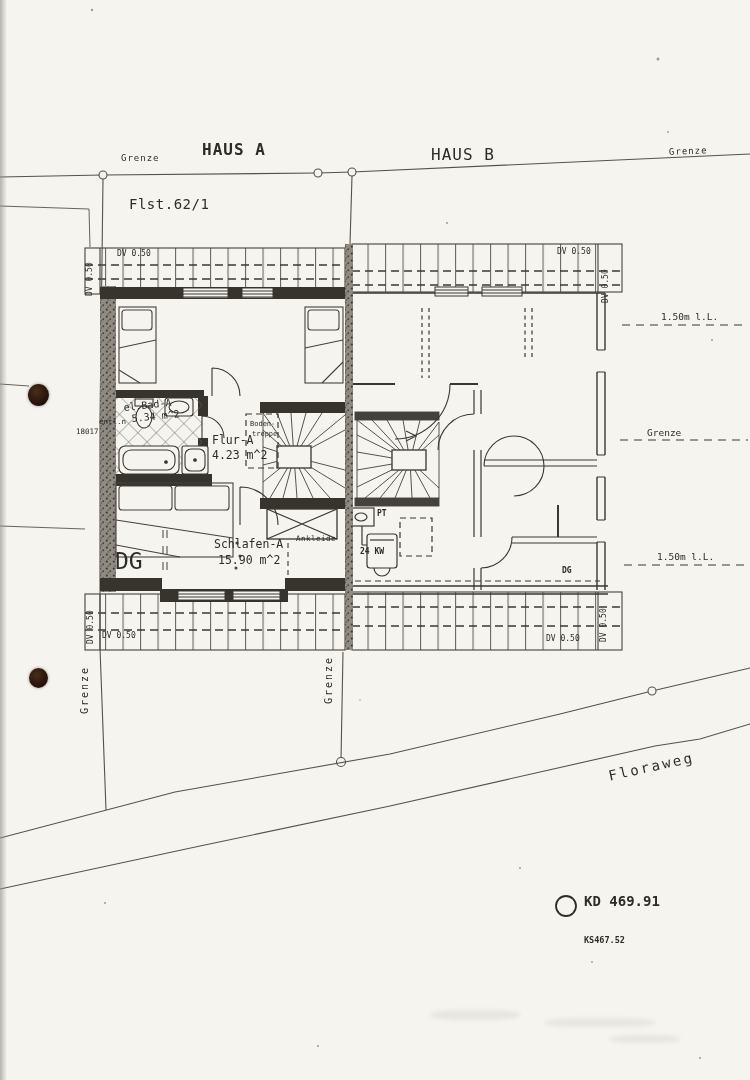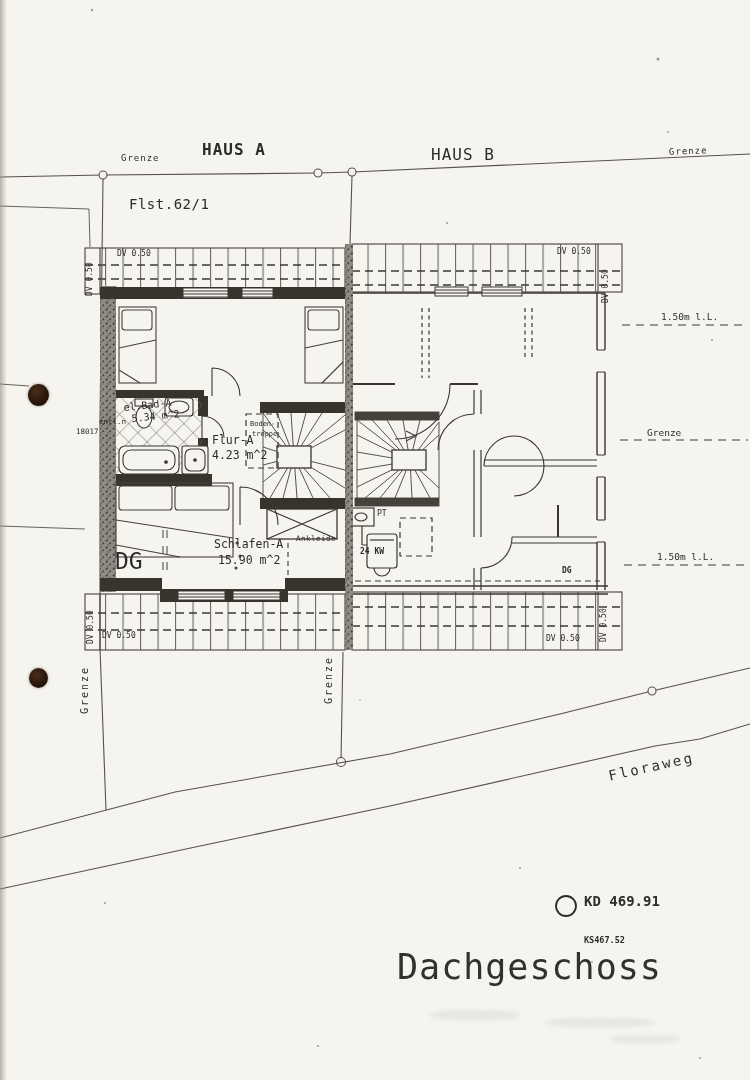--- a/index.html
+++ b/index.html
@@ -262,37 +262,36 @@
   <div class="lbl" style="left:212px;top:449px;font-size:11.5px;">4.23 m^2</div>
 
   <div class="lbl" style="left:250px;top:420px;font-size:7px;">Boden-</div>
   <div class="lbl" style="left:252px;top:430px;font-size:7px;">treppe</div>
 
   <div class="lbl" style="left:214px;top:538px;font-size:11.5px;">Schlafen-A</div>
   <div class="lbl" style="left:218px;top:554px;font-size:11.5px;">15.90 m^2</div>
   <div class="lbl" style="left:296px;top:535px;font-size:7.5px;letter-spacing:.5px;">Ankleide</div>
   <div class="lbl" style="left:115px;top:548px;font-size:23px;">DG</div>
 
-  <div class="lbl" style="left:377px;top:509px;font-size:8px;font-weight:normal;">PT</div>
+  <div class="lbl" style="left:377px;top:509px;font-size:8px;font-weight:bold;">PT</div>
   <div class="lbl" style="left:360px;top:547px;font-size:8px;font-weight:bold;">24 KW</div>
   <div class="lbl" style="left:562px;top:566px;font-size:8px;font-weight:bold;">DG</div>
 
   <div class="lbl" style="left:658px;top:312px;font-size:9.5px;background:#f5f4ef;padding:0 3px;">1.50m l.L.</div>
   <div class="lbl" style="left:644px;top:428px;font-size:9.5px;background:#f5f4ef;padding:0 3px;">Grenze</div>
   <div class="lbl" style="left:654px;top:552px;font-size:9.5px;background:#f5f4ef;padding:0 3px;">1.50m l.L.</div>
 
   <div class="lbl rot" style="left:79px;top:714px;font-size:10px;letter-spacing:2px;">Grenze</div>
   <div class="lbl rot" style="left:323px;top:704px;font-size:10px;letter-spacing:2px;">Grenze</div>
 
   <div class="lbl" style="left:607px;top:768px;font-size:14px;letter-spacing:2.5px;transform:rotate(-12.5deg);transform-origin:0 0;">Floraweg</div>
 
   <div class="lbl" style="left:584px;top:893px;font-size:14px;font-weight:bold;">KD 469.91</div>
   <div class="lbl" style="left:584px;top:936px;font-size:8.5px;font-weight:bold;">KS467.52</div>
 
-  <div class="lbl" style="left:397px;top:947px;font-size:35px;letter-spacing:1px;color:#33312c;">Dachgeschoss</div>
 
   <div class="edgeL"></div>
   <div class="edgeR"></div>
   <div class="punch" style="left:28px;top:384px;width:21px;height:22px;"></div>
   <div class="punch" style="left:29px;top:668px;width:19px;height:20px;"></div>
   <div class="smudge" style="left:430px;top:1010px;width:90px;height:10px;"></div>
   <div class="smudge" style="left:545px;top:1018px;width:110px;height:9px;"></div>
   <div class="smudge" style="left:610px;top:1035px;width:70px;height:8px;"></div>
 
 </div>

